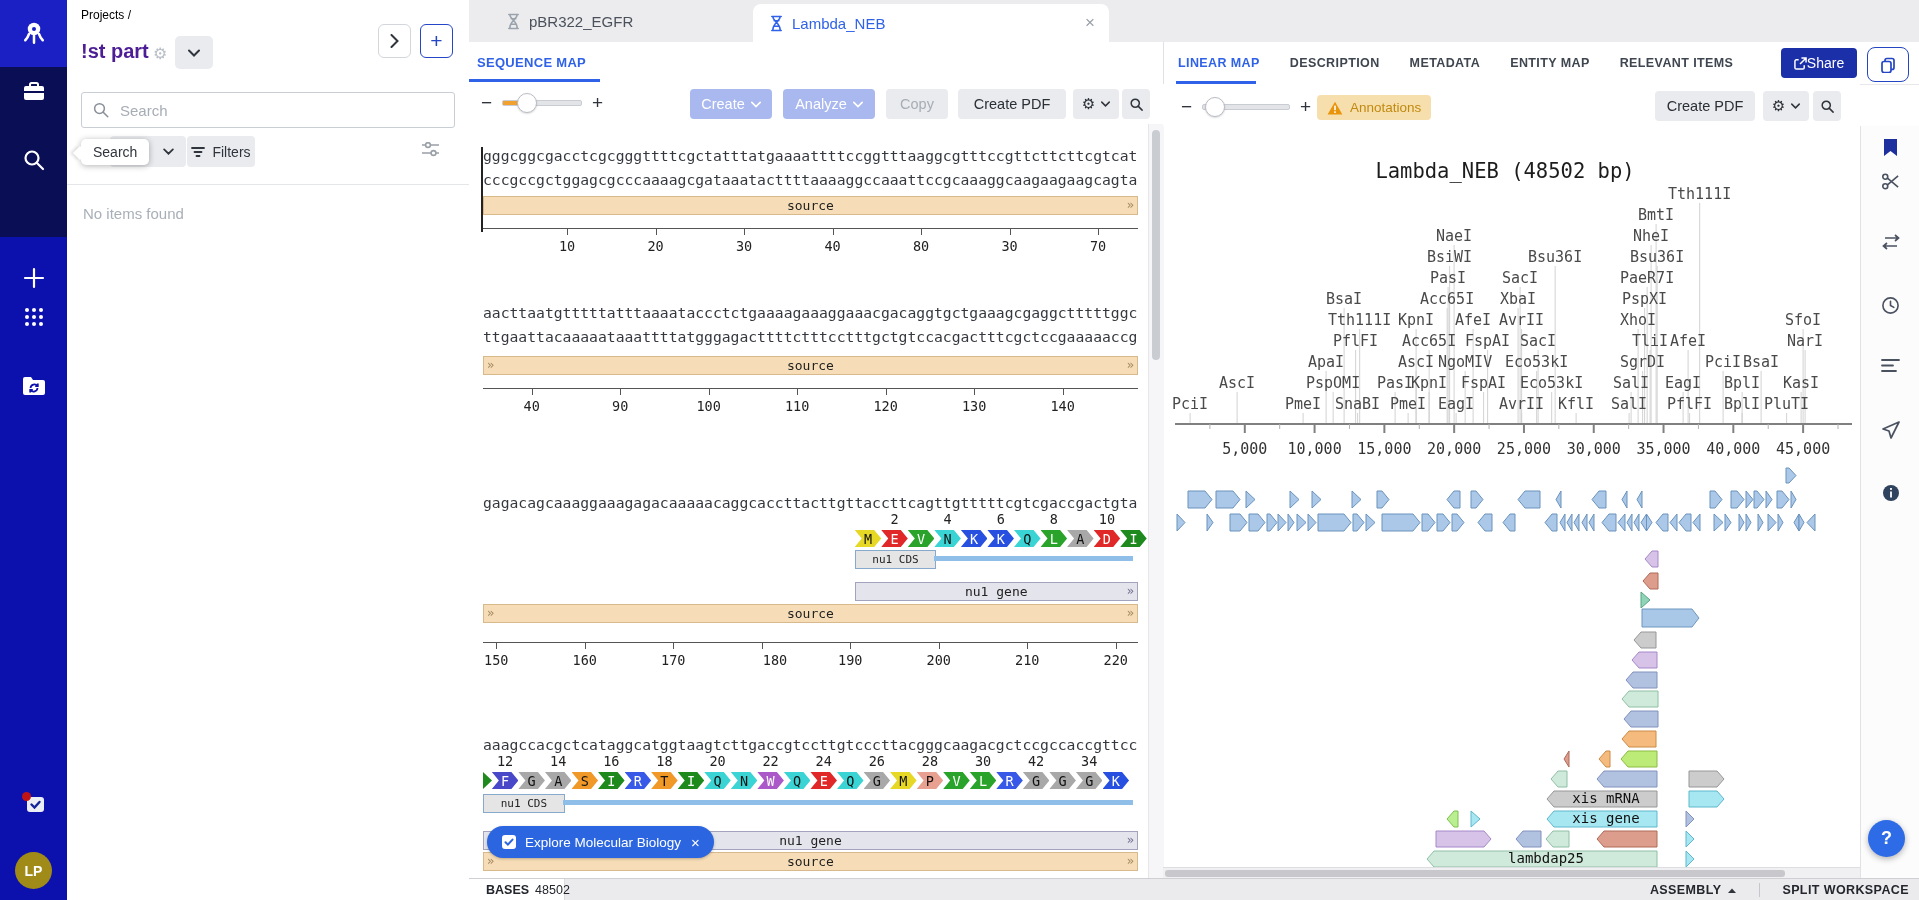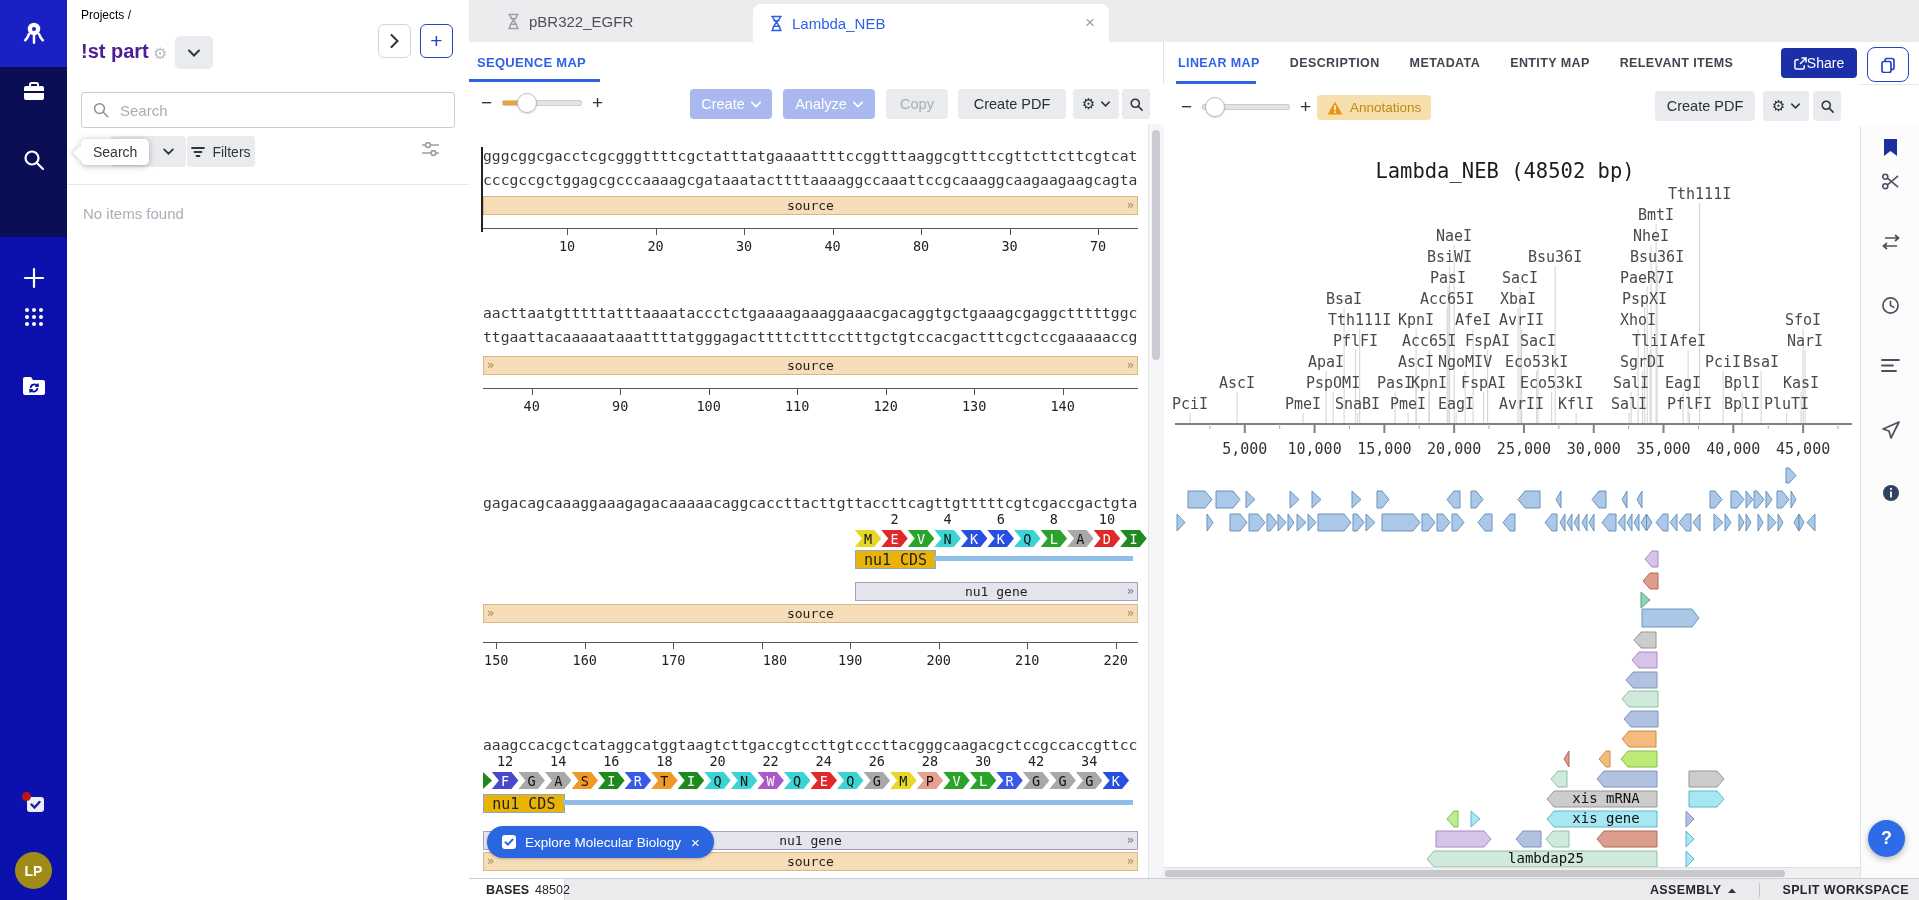--- a/index.html
+++ b/index.html
@@ -56,21 +56,21 @@
   .slider-fill{position:absolute;left:0;top:0;height:100%;background:#f0a12e;}
   .slider-knob{position:absolute;top:-8px;width:18px;height:18px;border-radius:50%;background:#fff;
                border:1px solid #b9bdc4;box-shadow:0 1px 2px rgba(0,0,0,.15);}
   #seq-area{left:469px;top:124px;width:679px;height:754px;overflow:hidden;background:#fff;}
   .band{position:absolute;height:17px;font-size:13px;display:flex;align-items:center;justify-content:center;
         font-family:"DejaVu Sans Mono",monospace;color:#222;}
   .band .mk{position:absolute;top:0;line-height:17px;font-size:12px;color:rgba(90,60,20,.55);}
   .band-source{background:#f7ddb7;border:1px solid #d8b98c;}
   .band-gene{background:#e4e4ed;border:1px solid #a3a3bd;}
   .band-gene .mk{color:#6f6f8d;}
-  .cds-chip{position:absolute;height:17px;background:#eab308;border:1px solid #86a9cc;font-size:15px;
+  .cds-chip{position:absolute;height:17px;background:#e5e5e5;border:1px solid #86a9cc;font-size:11px;
         font-family:"DejaVu Sans Mono",monospace;color:#222;display:flex;align-items:center;justify-content:center;}
   .cds-line{position:absolute;height:5px;background:#8fbfe8;}
   .aa{position:absolute;height:17px;font-size:13.5px;font-family:"DejaVu Sans Mono",monospace;
       display:flex;align-items:center;justify-content:center;
       clip-path:polygon(0 0,calc(100% - 7px) 0,100% 50%,calc(100% - 7px) 100%,0 100%,7px 50%);}
   .aa-num{position:absolute;width:30px;text-align:center;font-size:13.5px;color:#222;
       font-family:"DejaVu Sans Mono",monospace;}
   .ruler{position:absolute;width:655px;border-top:1px solid #555;}
   .tick{position:absolute;top:0;width:1px;height:6px;background:#555;}
   .tick-label{position:absolute;top:9px;width:40px;margin-left:-20px;text-align:center;font-size:13.5px;

